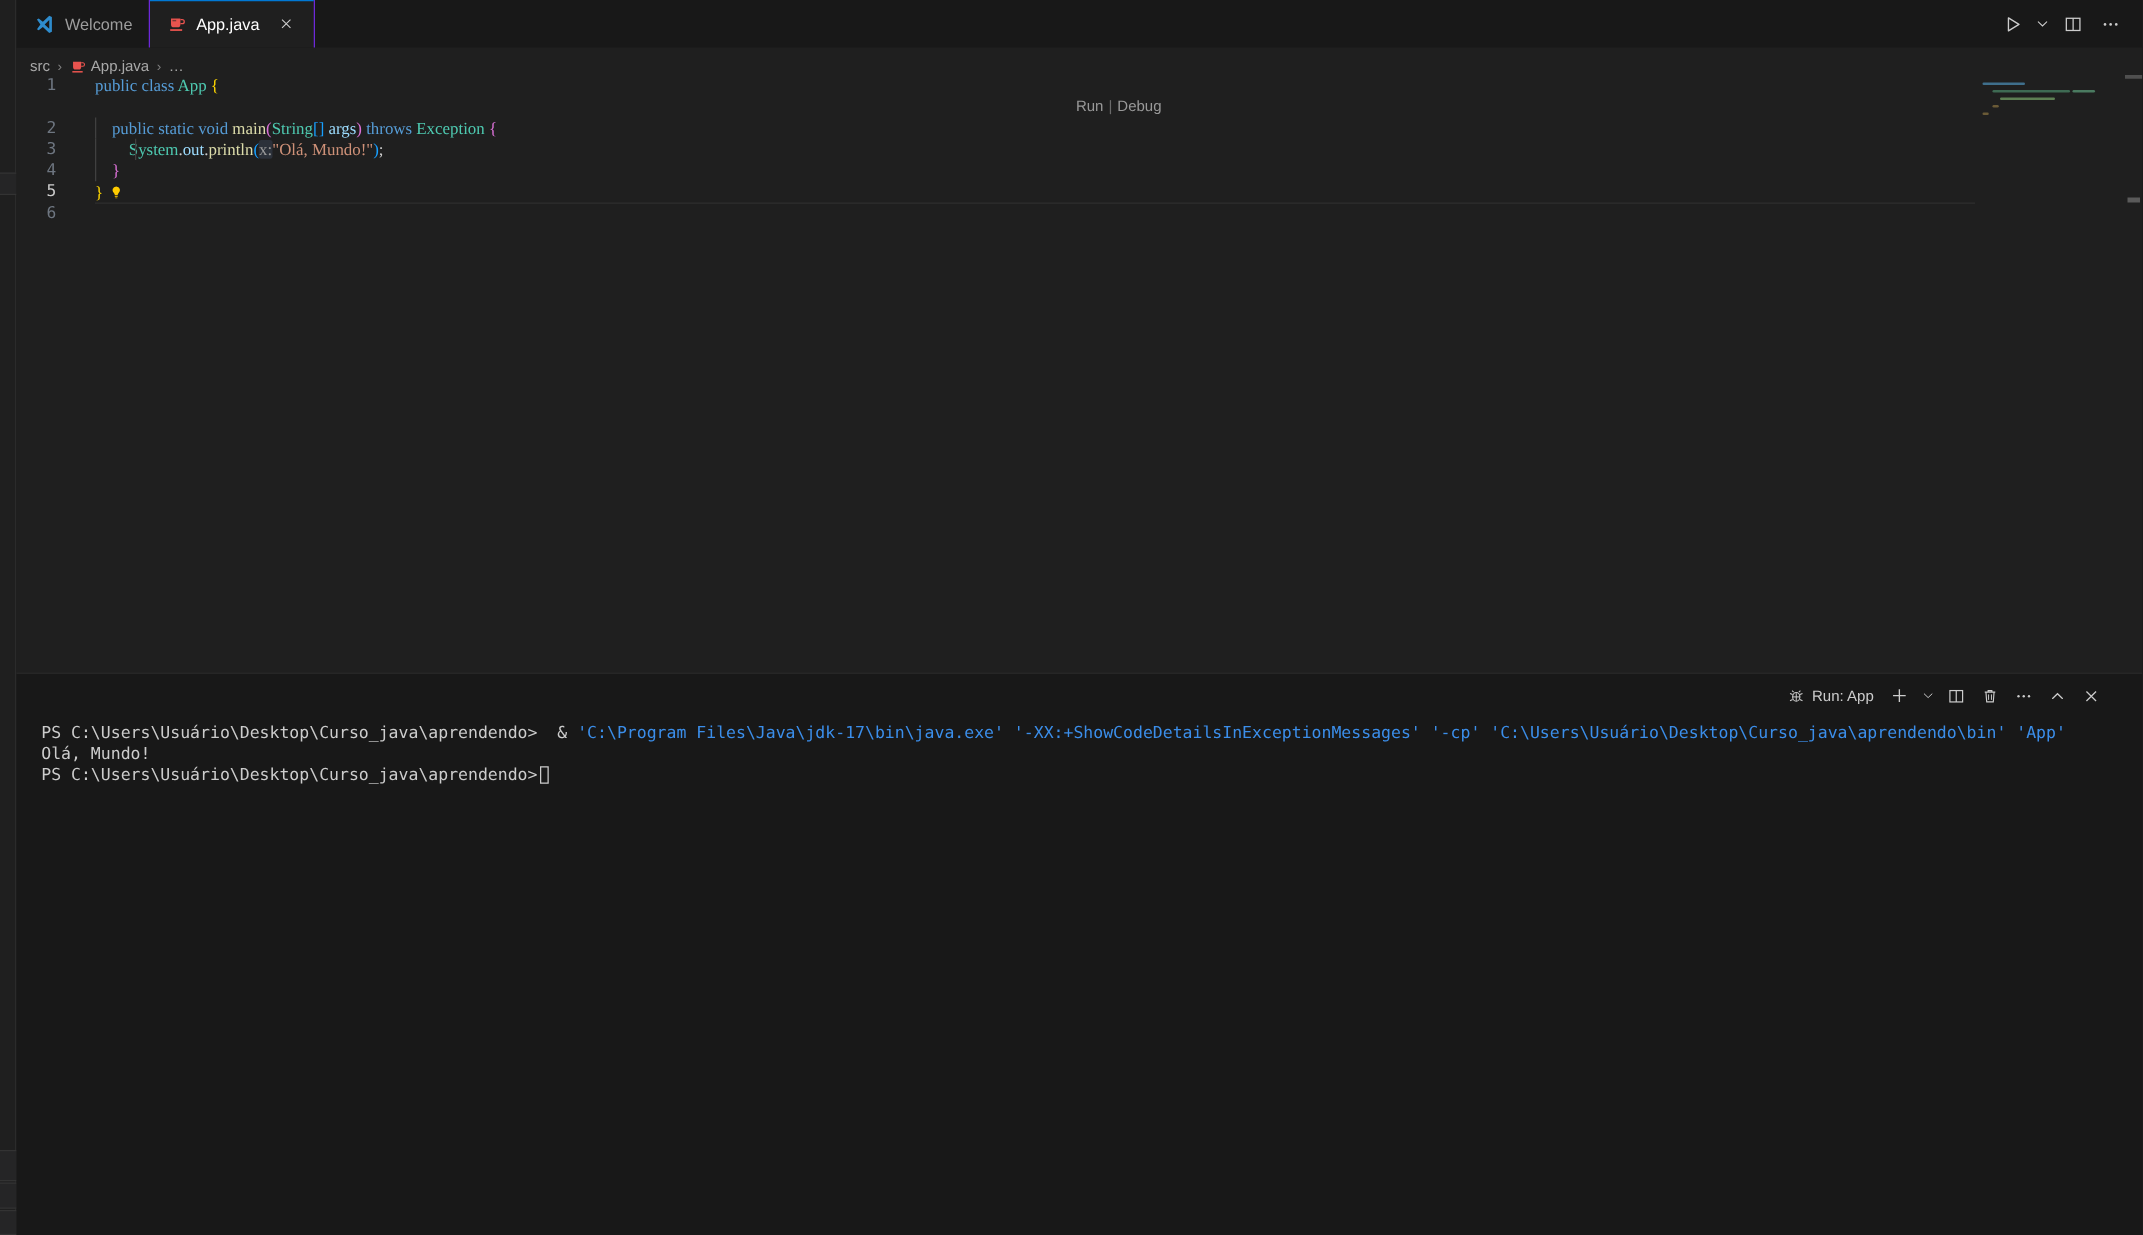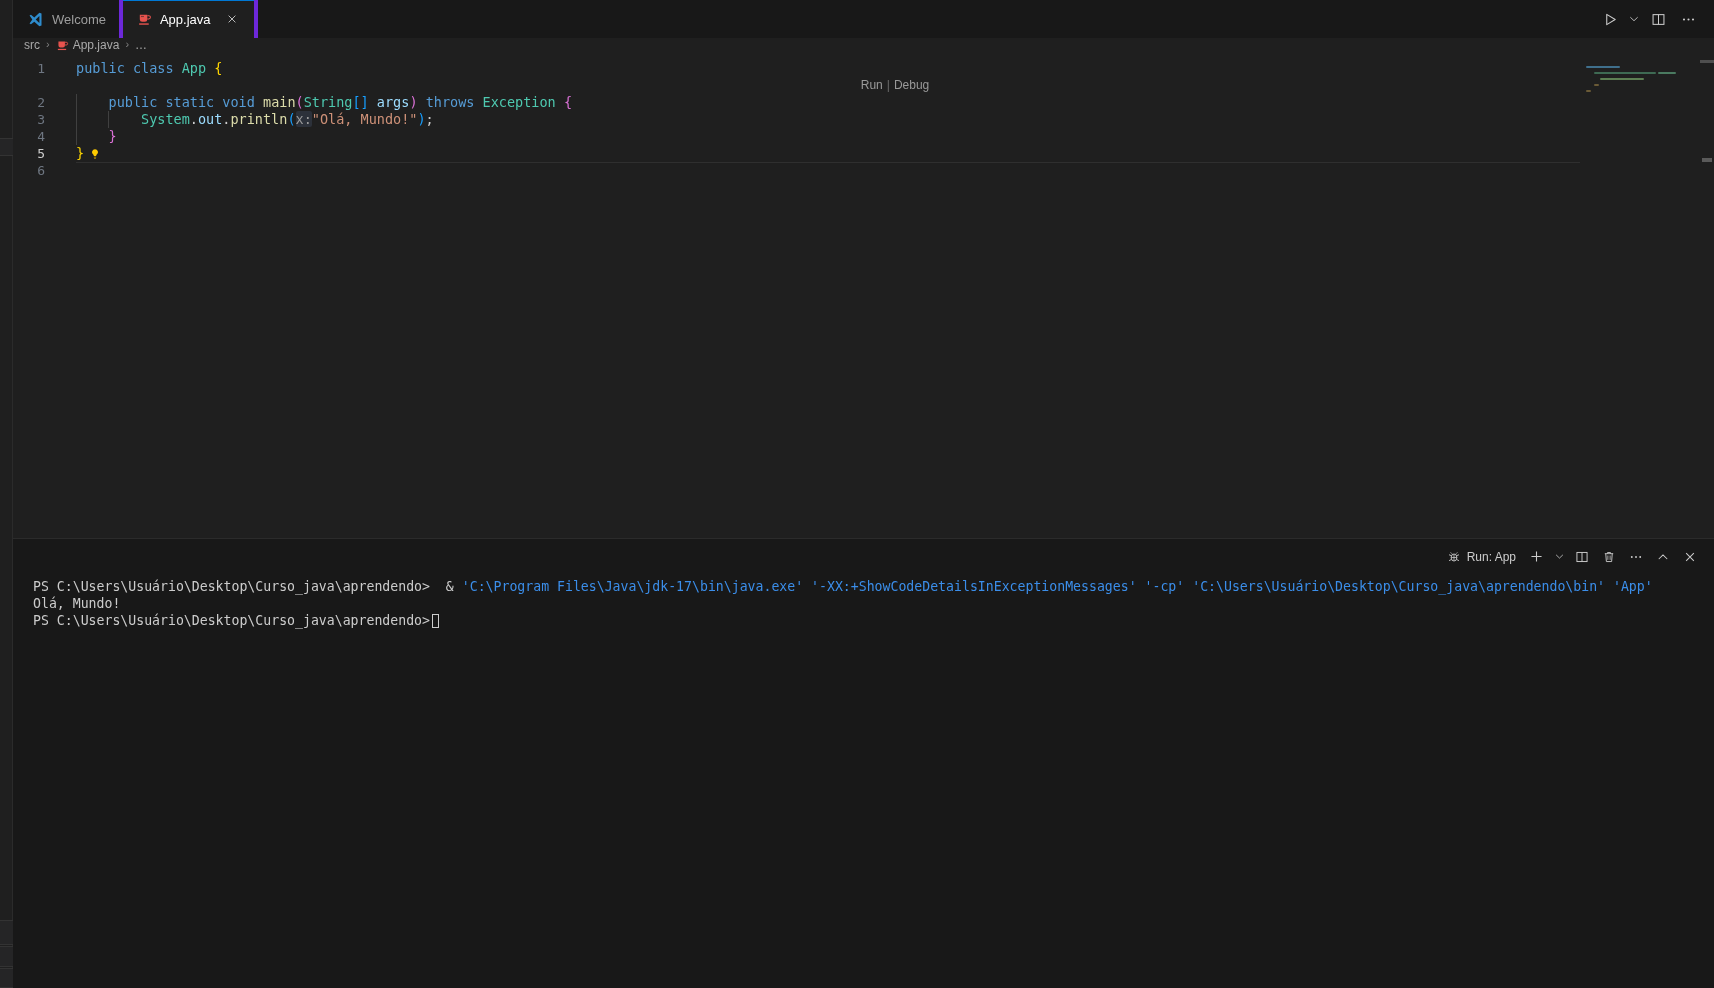--- a/index.html
+++ b/index.html
@@ -56,21 +56,21 @@
     flex: none;
   }
   .tab {
     display: flex; align-items: center;
     gap: 8px;
     padding: 0 13px 0 14px;
     height: 38px;
     font-size: 13px;
     color: #9d9d9d;
     background: #181818;
-    border-right: 4px solid #6d28d9;
+    border-right: 1px solid #6d28d9;
     position: relative;
     cursor: pointer;
     user-select: none;
     min-width: 0;
   }
   .tab.active {
     background: #1f1f1f;
     color: #ffffff;
   }
   .tab.active::before {
@@ -105,21 +105,21 @@
     border-radius: 4px;
     color: #cccccc;
     cursor: pointer;
   }
 
   
   .breadcrumb {
     height: 22px;
     background: #1f1f1f;
     display: flex;
-    align-items: flex-start;
+    align-items: flex-end;
     padding-left: 8px;
     font-size: 12px;
     color: #a9a9a9;
     gap: 2px;
     flex: none;
   }
   .bc-item { display: flex; align-items: center; gap: 4px; padding: 0 3px; cursor: pointer; }
   .bc-sep { color: #808080; font-size: 11px; padding: 0 1px; }
 
   
@@ -145,21 +145,21 @@
   }
   .gutter {
     width: 46px;
     flex: none;
     text-align: right;
     padding-right: 14px;
     color: #6e7681;
     font-size: 13px;
   }
   .gutter.active { color: #cccccc; }
-  .code-text { flex: 1 1 auto; padding-left: 17px; position: relative; }
+  .code-text { flex: 1 1 auto; padding-left: 17px; position: relative; font-family: Liberation Serif, serif; }
   .codelens {
     height: 17px;
     display: flex;
     font-family: "Liberation Sans", sans-serif;
     font-size: 12px;
     color: #999999;
     justify-content: center;
   }
   .codelens .cl-body { padding-left: 63px; }
   .codelens a { color: #999999; text-decoration: none; cursor: pointer; }
@@ -270,21 +270,21 @@
     position: absolute;
     left: 10px; right: 10px; bottom: 3px;
     height: 1px;
     background: #0078d4;
   }
   .panel-actions {
     margin-left: auto;
     display: flex;
     align-items: flex-start;
     gap: 1px;
-    padding-right: 11px;
+    padding-right: 28px;
     color: #cccccc;
   }
   .run-app-chip {
     display: flex; align-items: center;
     gap: 6px;
     font-size: 12px;
     color: #cccccc;
     padding: 0 6px;
     height: 24px;
     cursor: pointer;

